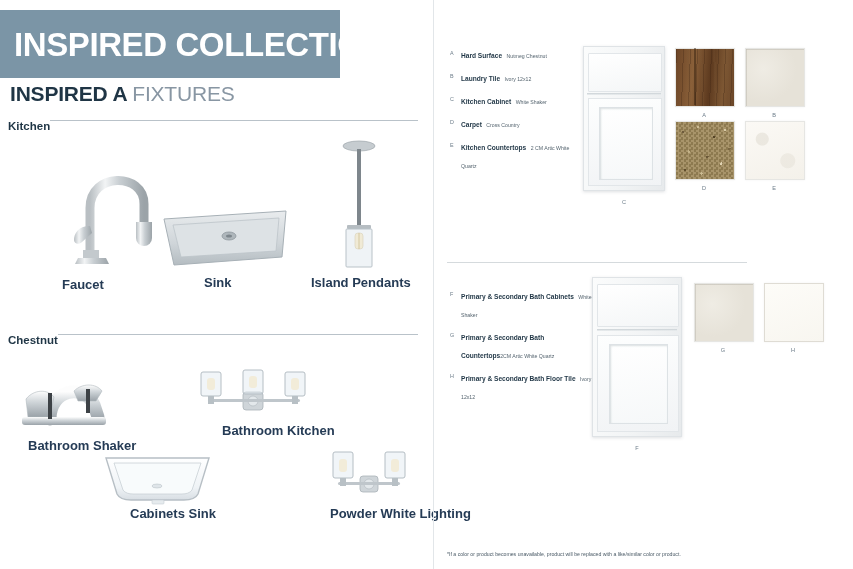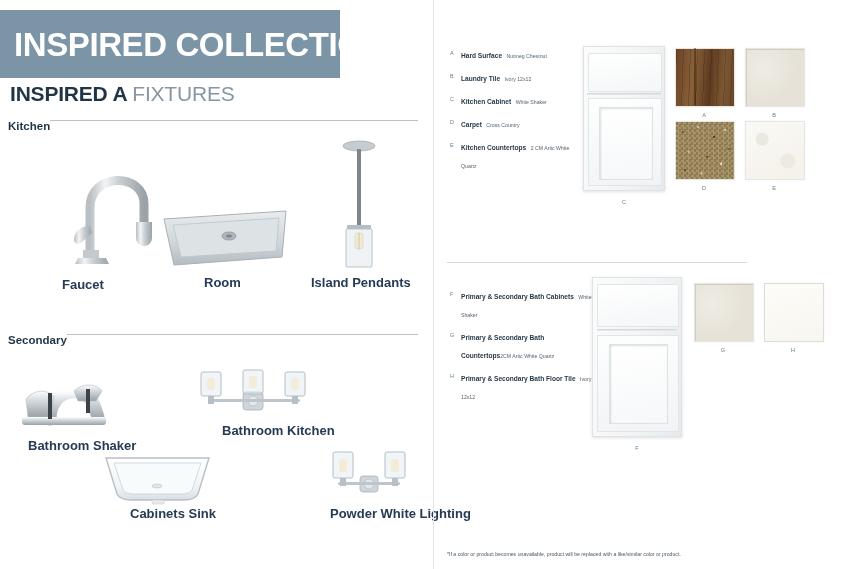--- a/index.html
+++ b/index.html
@@ -233,36 +233,36 @@
               <stop offset="60%" stop-color="#cfd5d9"></stop>
             <stop offset="100%" stop-color="#b4bcc1"></stop>
           </linearGradient>
         </defs>
         <path d="M4 14 L126 6 L122 52 L14 60 Z" fill="url(#sk)" stroke="#a7b0b6" stroke-width="1"></path>
         <path d="M13 20 L119 13 L116 46 L21 52 Z" fill="#dde2e5" stroke="#bcc4c9" stroke-width=".8"></path>
         <ellipse cx="69" cy="31" rx="7" ry="4" fill="#aeb6bb" stroke="#8e979d" stroke-width=".8"></ellipse>
         <ellipse cx="69" cy="31" rx="3" ry="1.6" fill="#7d868c"></ellipse>
       </svg>
     </div>
-    <div class="caption" style="left:204px;top:275px;">Room</div>
+    <div class="caption" style="left:204px;top:275px;">Sink</div>
 
     <div class="fixture pendant">
       <svg viewBox="0 0 52 145" width="52" height="145">
         <ellipse cx="26" cy="13" rx="16" ry="5" fill="#c6ccd0" stroke="#a4acb1" stroke-width=".8"></ellipse>
         <rect x="24" y="16" width="4" height="78" fill="#7e868c"></rect>
         <rect x="14" y="92" width="24" height="4" rx="1" fill="#b6bdc2"></rect>
         <rect x="13" y="96" width="26" height="38" rx="1" fill="rgba(225,233,238,.55)" stroke="#b9c2c8" stroke-width="1"></rect>
         <rect x="22" y="100" width="8" height="16" rx="3" fill="#f0ead6" stroke="#d9d2ba" stroke-width=".6"></rect>
         <line x1="26" y1="100" x2="26" y2="116" stroke="#cdbf93" stroke-width=".8"></line>
       </svg>
     </div>
     <div class="caption" style="left:311px;top:275px;">Island Pendants</div>
 
     <div class="rule-row" id="bath-rule">
-      <span class="label">Secondary</span>
+      <span class="label">Chestnut</span>
       <span class="rule"></span>
     </div>
 
     <div class="fixture bfaucet">
       <svg viewBox="0 0 105 70" width="105" height="70">
         <defs>
           <linearGradient id="ch" x1="0" y1="0" x2="0" y2="1">
             <stop offset="0%" stop-color="#fdfdfd"></stop>
               <stop offset="45%" stop-color="#ccd2d6"></stop>
             <stop offset="100%" stop-color="#9aa2a8"></stop>

